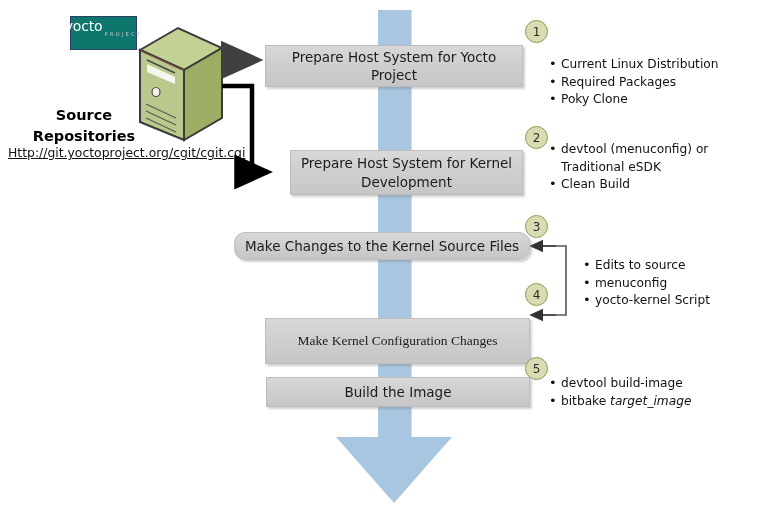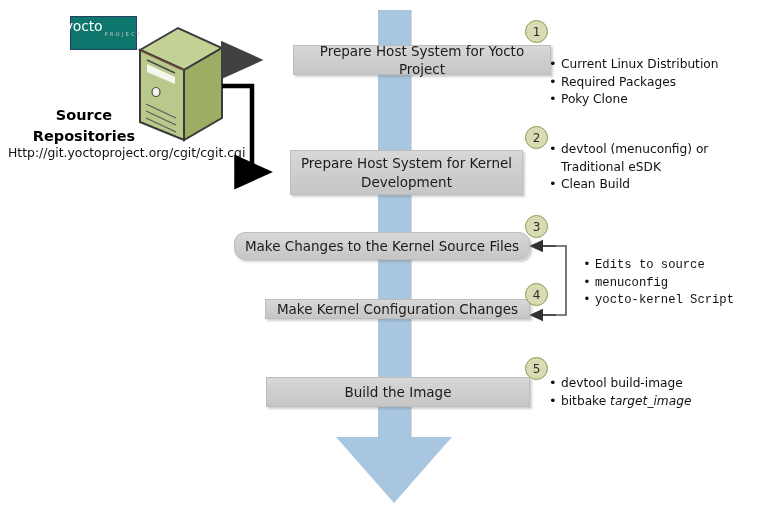--- a/index.html
+++ b/index.html
@@ -154,21 +154,21 @@
   <div class="logo" style="left:70px; top:16px; width:67px; height:34px;">
     <span class="l1">yocto ·</span>
     <span class="l2">PROJECT</span>
   </div>
 
   <div class="src-label" style="left:14px; top:65px;margin-top:40px;">
     <div>Source</div>
     <div>Repositories</div>
   </div>
 
-  <div class="url-label" style="left:8px; top:145px;">Http://git.yoctoproject.org/cgit/cgit.cgi</div>
+  <div class="url-label" style="left:8px; top:145px;text-decoration:underline;">Http://git.yoctoproject.org/cgit/cgit.cgi</div>
 
   <div class="server" style="left:134px; top:26px; width:92px; height:118px;">
     <svg width="92" height="118" viewBox="0 0 92 118">
 
       <polygon points="6,24 44,2 88,22 50,44" fill="#c4d194" stroke="#3a3a3a" stroke-width="2"></polygon>
 
       <polygon points="6,24 50,44 50,114 6,96" fill="#b9c98c" stroke="#3a3a3a" stroke-width="2"></polygon>
 
       <polygon points="50,44 88,22 88,92 50,114" fill="#9cae63" stroke="#3a3a3a" stroke-width="2"></polygon>
 
@@ -200,21 +200,21 @@
 
     <line x1="222" y1="60" x2="258" y2="60" stroke="#404040" stroke-width="5" marker-end="url(#arrDark)"></line>
 
     <path d="M222,86 L252,86 L252,172 L268,172" fill="none" stroke="#000000" stroke-width="4.5" marker-end="url(#arrBlack)"></path>
 
     <path d="M540,246 L566,246 L566,315 L540,315" fill="none" stroke="#555555" stroke-width="1.6"></path>
     <line x1="556" y1="246" x2="531" y2="246" stroke="#444444" stroke-width="1.6" marker-end="url(#arrBlackL)"></line>
     <line x1="556" y1="315" x2="531" y2="315" stroke="#444444" stroke-width="1.6" marker-end="url(#arrBlackL)"></line>
   </svg>
 
-  <div class="pbox" style="left:265px; top:45px; width:258px; height:30px;margin-left:28px;">
+  <div class="pbox" style="left:265px; top:45px; width:258px; height:42px;">
     <span>Prepare Host System for Yocto Project</span>
   </div>
   <div class="step-circle" style="left:525px; top:20px;">
     <span>1</span>
   </div>
   <div class="blist" style="left:548px; top:56px; width:215px;">
     <div class="bline">Current Linux Distribution</div>
     <div class="bline">Required Packages</div>
     <div class="bline">Poky Clone</div>
   </div>
@@ -232,28 +232,28 @@
     <div class="bline">Clean Build</div>
   </div>
 
   <div class="pbox" style="left:234px; top:232px; width:296px; height:28px;border-radius:11px;">
     <span>Make Changes to the Kernel Source Files</span>
   </div>
   <div class="step-circle" style="left:525px; top:215px;">
     <span>3</span>
   </div>
 
-  <div class="pbox" style="left:265px; top:299px; width:265px; height:20px;">
+  <div class="pbox" style="left:265px; top:318px; width:265px; height:46px;font-family:Liberation Serif, serif;">
     <span>Make Kernel Configuration Changes</span>
   </div>
   <div class="step-circle" style="left:525px; top:283px;">
     <span>4</span>
   </div>
 
-  <div class="blist" style="left:582px; top:257px; width:180px;font-family:Liberation Mono, monospace;">
+  <div class="blist" style="left:582px; top:257px; width:180px;">
     <div class="bline">Edits to source</div>
     <div class="bline">menuconfig</div>
     <div class="bline">yocto-kernel Script</div>
   </div>
 
   <div class="pbox" style="left:266px; top:377px; width:264px; height:30px;">
     <span>Build the Image</span>
   </div>
   <div class="step-circle" style="left:525px; top:357px;">
     <span>5</span>

